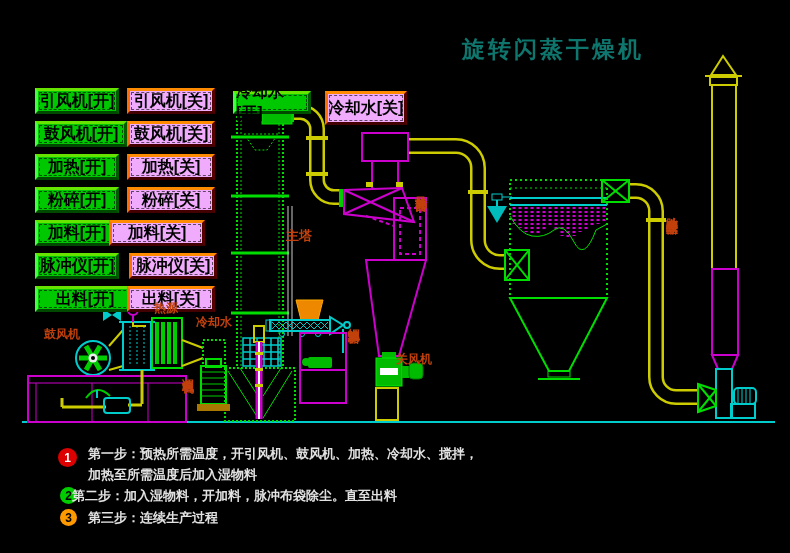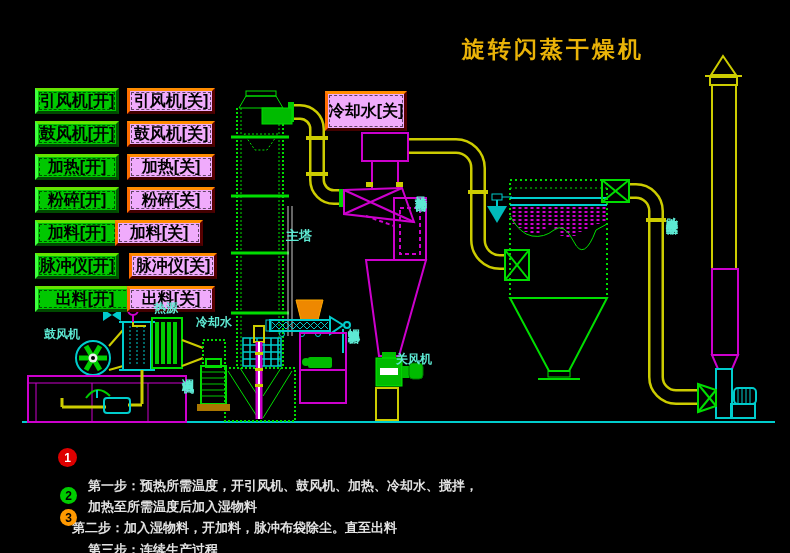--- a/index.html
+++ b/index.html
@@ -4,26 +4,26 @@
 <style>
   html,body{margin:0;padding:0;background:#000;}
   .screen{position:relative;width:790px;height:553px;background:#000;overflow:hidden;
           font-family:"Liberation Sans",sans-serif;}
   svg{position:absolute;left:0;top:0;}
   .btn{position:absolute;height:26px;display:flex;align-items:center;justify-content:center;
        font-size:16px;font-weight:bold;color:#000;box-sizing:border-box;cursor:pointer;margin-top:48px;}
   .btn::after{content:"";position:absolute;inset:1px;border:1px dashed rgba(0,0,0,.6);pointer-events:none;}
   .btn.green{background:#00c800;border:3px solid;border-color:#66e400 #005c00 #004a00 #3fff3f;}
   .btn.red{background:#f0abfc;border:3px solid;border-color:#ff8c00 #560000 #420000 #ff6e00;}
-  .title{position:absolute;left:462px;top:34px;color:#eab308;font-size:23px;font-weight:bold;letter-spacing:3px;}
-  .label{position:absolute;color:#5eead4;font-size:12px;font-weight:bold;white-space:nowrap;}
+  .title{position:absolute;left:462px;top:34px;color:#0f766e;font-size:23px;font-weight:bold;letter-spacing:3px;}
+  .label{position:absolute;color:#c2410c;font-size:12px;font-weight:bold;white-space:nowrap;}
   .label.vertical{writing-mode:vertical-rl;text-orientation:upright;white-space:normal;letter-spacing:1px;line-height:14px;}
   .step-badge{position:absolute;border-radius:50%;display:flex;align-items:center;justify-content:center;
               font-size:12px;font-weight:bold;box-sizing:border-box;}
-  .step-text{position:absolute;color:#e2e2e2;font-size:13px;font-weight:bold;white-space:nowrap;margin-top:32px;}
+  .step-text{position:absolute;color:#e2e2e2;font-size:13px;font-weight:bold;white-space:nowrap;}
 </style>
 </head>
 <body>
 
 <div class="screen">
 
   <svg width="790" height="553" viewBox="0 0 790 553">
 
     <line x1="22" y1="422" x2="775" y2="422" stroke="#00cccc" stroke-width="2"></line>
 
@@ -237,36 +237,37 @@
       <circle cx="318" cy="334" r="2.5" fill="none" stroke="#00cccc"></circle>
       <line x1="343" y1="329" x2="343" y2="353" stroke="#00cccc" stroke-width="2"></line>
       <rect x="300" y="333" width="46" height="70" fill="none" stroke="#cc00cc" stroke-width="2"></rect>
       <line x1="300" y1="370" x2="346" y2="370" stroke="#cc00cc" stroke-width="2"></line>
       <rect x="308" y="357" width="24" height="11" rx="2" fill="#00bb00"></rect>
       <circle cx="306" cy="362" r="4" fill="#00bb00"></circle>
     </g>
   </svg>
 
   <div class="btn green" style="left:35px;top:40px;width:84px">引风机[开]</div>
-  <div class="btn green" style="left:35px;top:73px;width:84px">鼓风机[开]</div>
+  <div class="btn green" style="left:35px;top:73px;width:92px">鼓风机[开]</div>
   <div class="btn green" style="left:35px;top:106px;width:84px">加热[开]</div>
   <div class="btn green" style="left:35px;top:139px;width:84px">粉碎[开]</div>
   <div class="btn green" style="left:35px;top:172px;width:84px">加料[开]</div>
   <div class="btn green" style="left:35px;top:205px;width:84px">脉冲仪[开]</div>
   <div class="btn green" style="left:35px;top:238px;width:100px">出料[开]</div>
 
   <div class="btn red" style="left:127px;top:40px;width:88px">引风机[关]</div>
   <div class="btn red" style="left:127px;top:73px;width:88px">鼓风机[关]</div>
   <div class="btn red" style="left:127px;top:106px;width:88px">加热[关]</div>
   <div class="btn red" style="left:127px;top:139px;width:88px">粉碎[关]</div>
-  <div class="btn red" style="left:115px;top:172px;width:88px">加料[关]</div>
+  <div class="btn red" style="left:109px;top:172px;width:96px">加料[关]</div>
   <div class="btn red" style="left:129px;top:205px;width:88px">脉冲仪[关]</div>
   <div class="btn red" style="left:127px;top:238px;width:88px">出料[关]</div>
 
-  <div class="btn red" style="left:325px;top:43px;width:82px;height:40px">冷却水[关]</div>
+  <div class="btn green" style="left:233px;top:43px;width:78px;height:23px">冷却水[开]</div>
+  <div class="btn red" style="left:325px;top:43px;width:82px;height:34px">冷却水[关]</div>
 
   <div class="title">旋转闪蒸干燥机</div>
 
   <div class="label" style="left:44px;top:326px">鼓风机</div>
   <div class="label" style="left:154px;top:300px">热源</div>
   <div class="label" style="left:196px;top:314px">冷却水</div>
   <div class="label vertical" style="left:181px;top:368px">调速电机</div>
   <div class="label" style="left:286px;top:227px;font-size:13px">主塔</div>
   <div class="label vertical" style="left:347px;top:318px">螺旋加料器</div>
   <div class="label" style="left:396px;top:351px">关风机</div>

